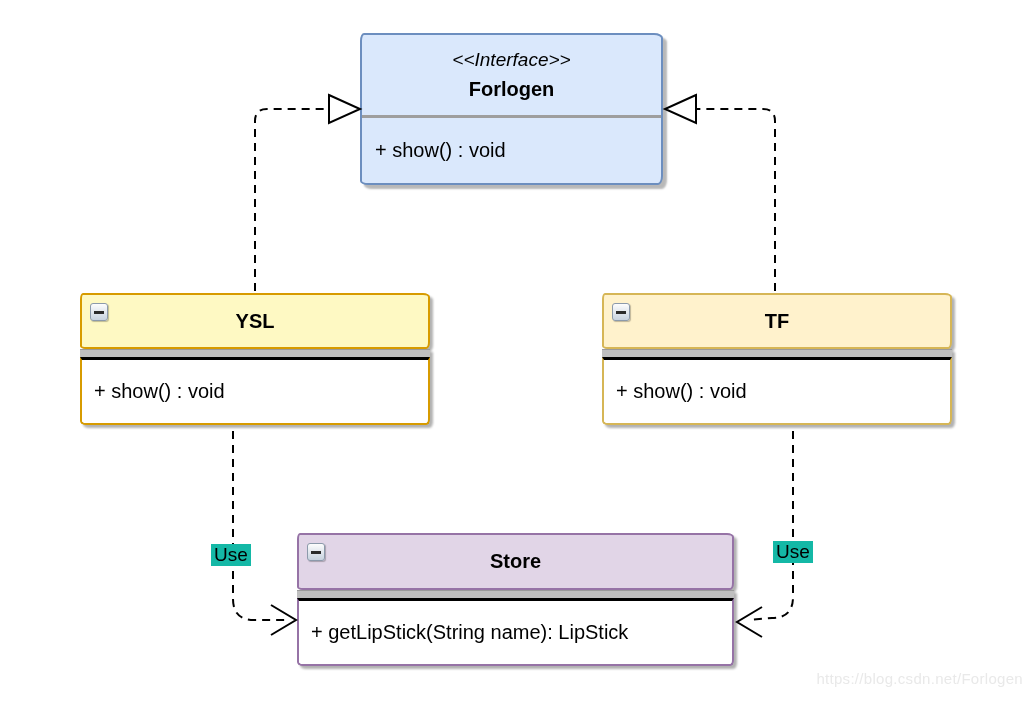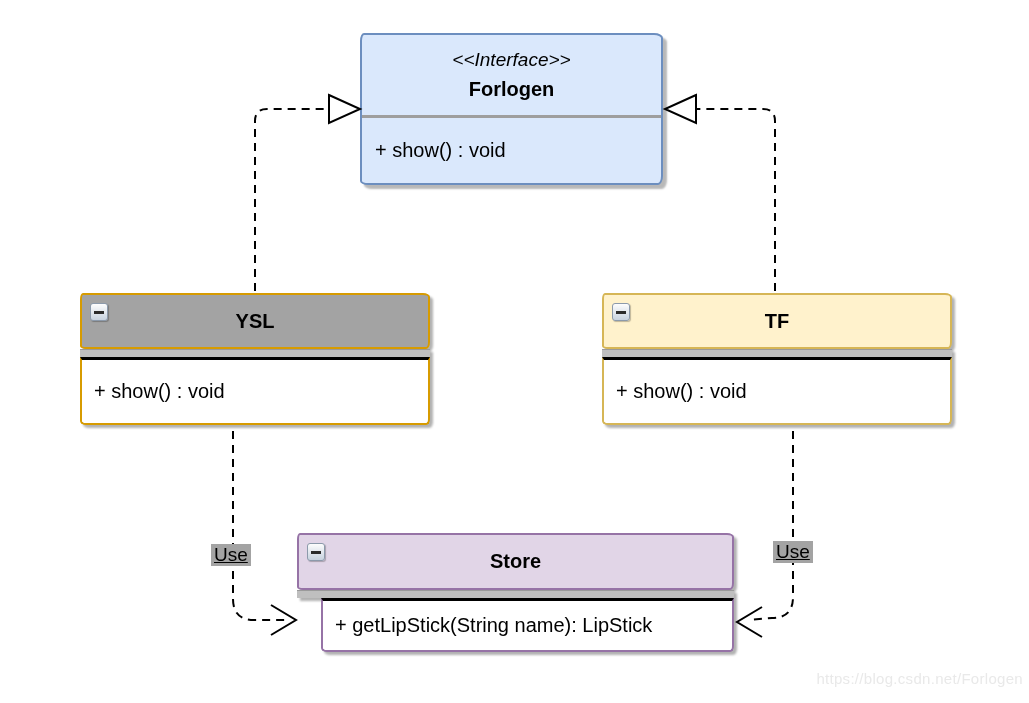--- a/index.html
+++ b/index.html
@@ -83,50 +83,49 @@
   .cband { height: 8px; background: #bfbfbf; border-top: 1px solid #9a9a9a; }
   .cbody {
     background: #ffffff;
     border-top: 3px solid #000;
     display: flex; align-items: center;
     padding-left: 12px;
     font-size: 20px;
     border-radius: 0 0 4px 6px / 0 0 6px 4px;
   }
   .ysl  { left: 80px;  top: 293px; width: 350px; }
-  .ysl  .chead { background: #a3a3a3; border: 2px solid #d79b00; }
+  .ysl  .chead { background: #fef9c3; border: 2px solid #d79b00; }
   .ysl  .cbody { border-left: 2px solid #d79b00; border-right: 2px solid #d79b00; border-bottom: 2px solid #d79b00; height: 68px; }
   .tf   { left: 602px; top: 293px; width: 350px; border-radius: 21px; }
   .tf   .chead { background: #fff2cc; border: 2px solid #d6b656; }
   .tf   .cbody { border-left: 2px solid #d6b656; border-right: 2px solid #d6b656; border-bottom: 2px solid #d6b656; height: 68px; }
   .store{ left: 297px; top: 533px; width: 437px; }
   .store .chead { background: #e1d5e7; border: 2px solid #9673a6; height: 57px; }
-  .store .cbody { border-left: 2px solid #9673a6; border-right: 2px solid #9673a6; border-bottom: 2px solid #9673a6; height: 54px; margin-left: 24px; }
+  .store .cbody { border-left: 2px solid #9673a6; border-right: 2px solid #9673a6; border-bottom: 2px solid #9673a6; height: 68px; }
 
   
   .collapse {
     position: absolute;
     left: 8px; top: 8px;
     width: 18px; height: 18px;
     border: 1px solid #8c9aab;
     border-radius: 3px;
     background: linear-gradient(#fdfdfd, #c7d2df);
     display: flex; align-items: center; justify-content: center;
     box-shadow: 1px 1px 1px rgba(0,0,0,0.25);
   }
   .collapse .minus { width: 10px; height: 3px; background: #2b2b2b; }
 
   
   .use-label {
     position: absolute;
     z-index: 4;
-    background: #a3a3a3;
+    background: #14b8a6;
     font-size: 19px;
     padding: 0 3px;
-    text-decoration: underline;
   }
   .use-left  { left: 211px; top: 544px; }
   .use-right { left: 773px; top: 541px; }
 
   
   .watermark {
     position: absolute;
     right: 6px; top: 670px;
     font-size: 15px;
     color: #e9e9e9;

